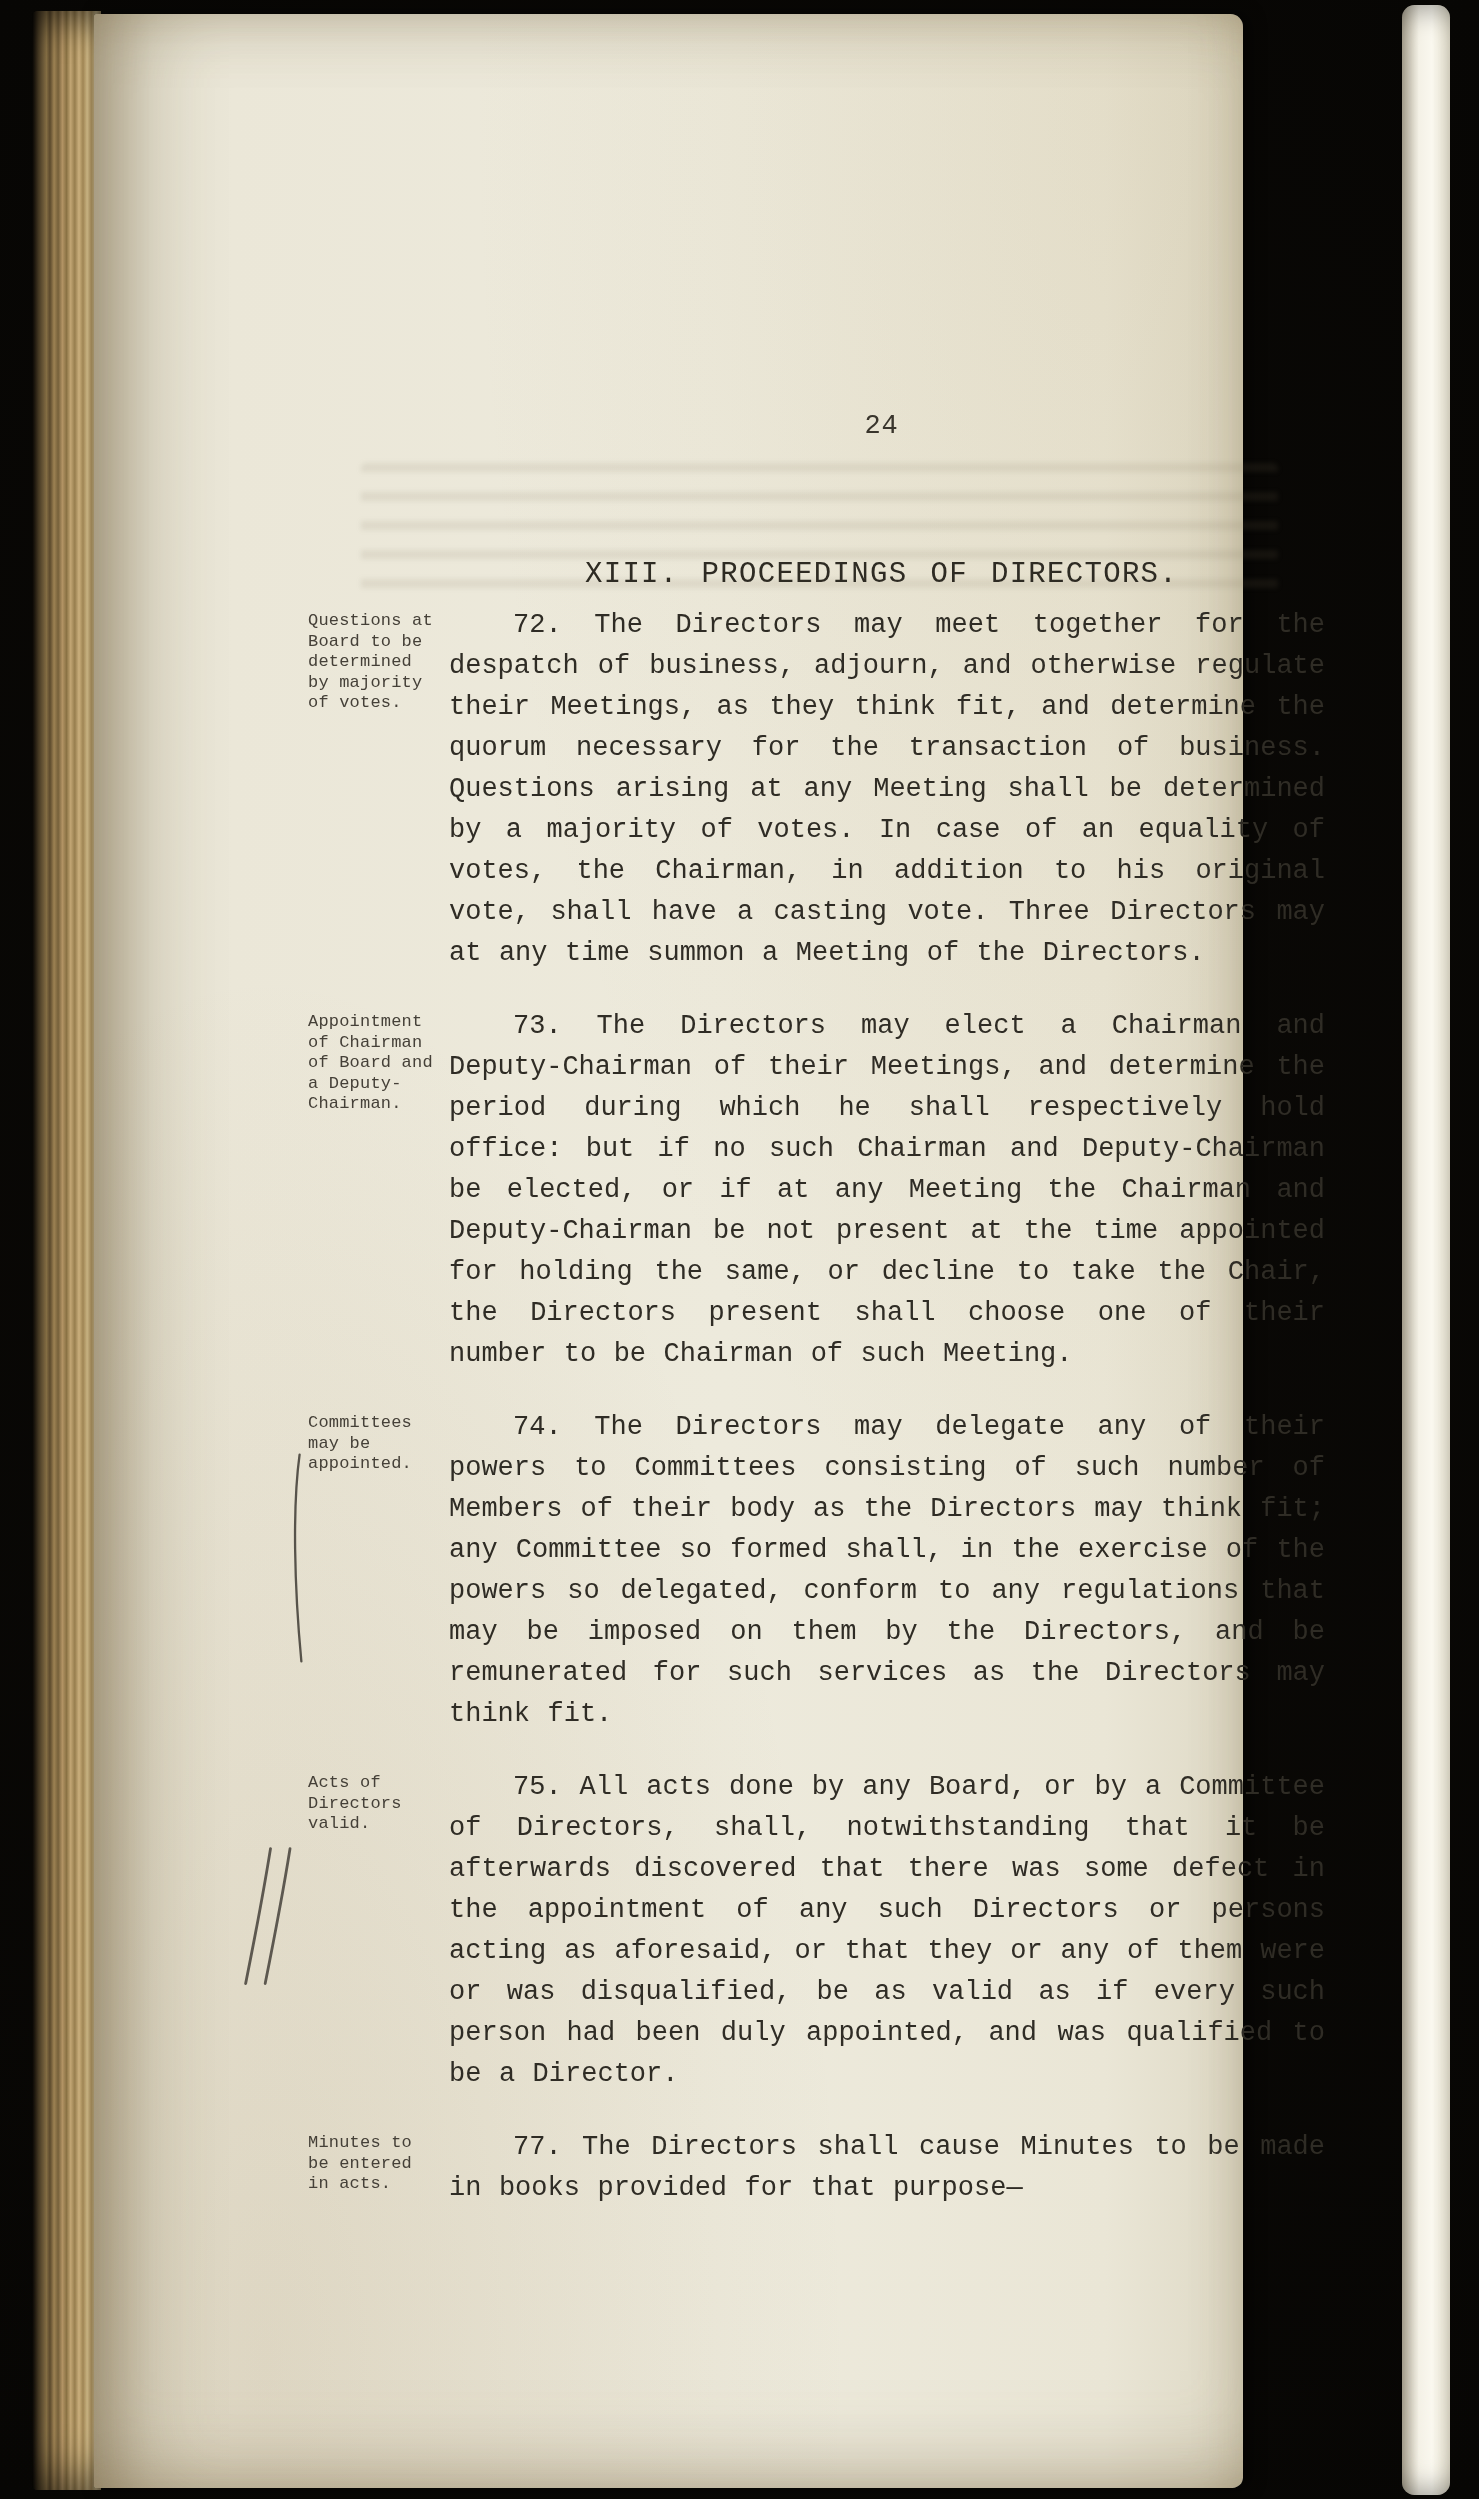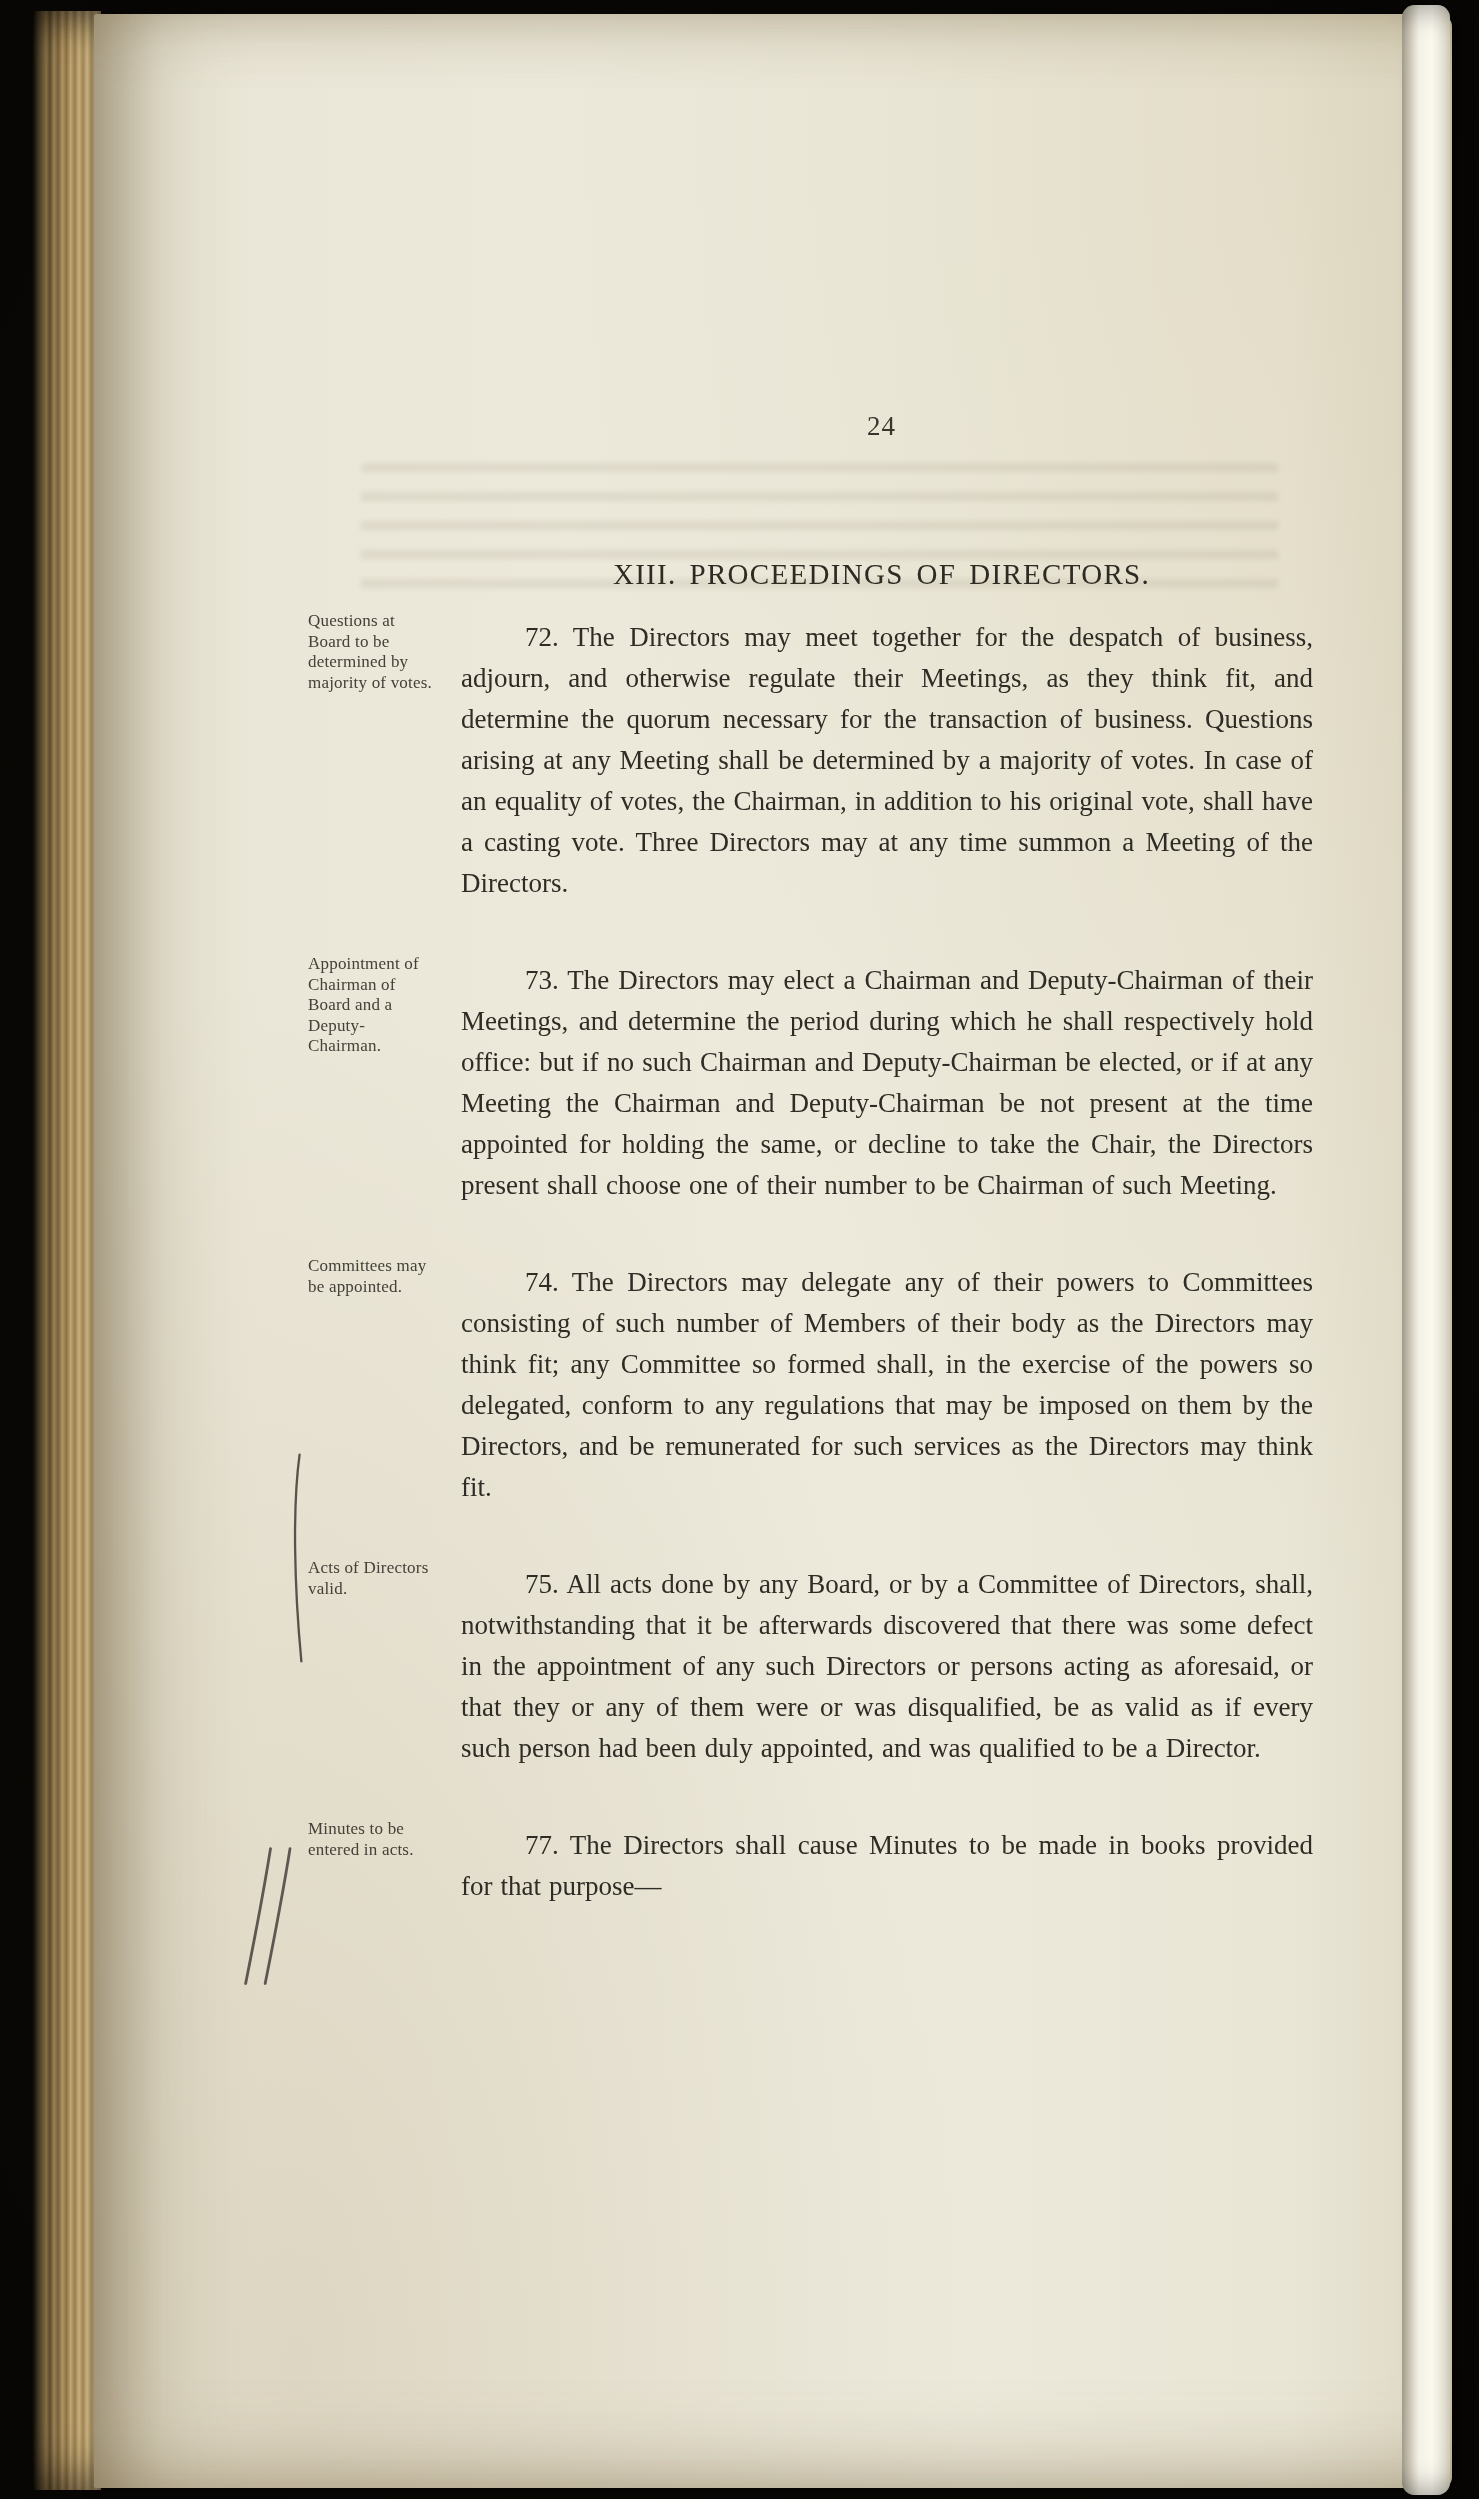--- a/index.html
+++ b/index.html
@@ -44,35 +44,36 @@
       #e2cf9f 93%,
       #c4ad7c 100%);
     box-shadow: inset 0 27px 36px -18px rgba(0,0,0,.6), inset 0 -36px 44px -22px rgba(0,0,0,.5);
   }
 
   
   .page {
     position: absolute;
     left: 94px;
     top: 14.2px;
-    width: 1358px;
+    width: 1149px;
     height: 2474px;
     background:
       radial-gradient(ellipse at 15% 95%, rgba(150,125,80,.16), transparent 42%),
       radial-gradient(ellipse at 90% 4%, rgba(185,165,115,.14), transparent 45%),
       linear-gradient(90deg, #d6d0bc 0%, #e5e1d0 5%, #ebe7d8 12%, #edeadc 55%, #eae6d6 88%, #e0dbc8 98%),
       #e9e5d6;
     border-radius: 3.6px 12.5px 10.7px 3.6px;
     box-shadow:
       inset 62px 0 98px -44px rgba(95,75,42,.50),
       inset -23px 0 53px -27px rgba(120,100,60,.28),
       inset 0 -53px 89px -44px rgba(120,100,60,.35),
       inset 0 40px 71px -40px rgba(120,100,60,.28),
       5.3px 0 16px rgba(0,0,0,.55);
     color: #2f2c25;
+    font-family: Liberation Mono, monospace;
   }
 
   
   .next-page {
     position: absolute;
     left: 1402px;
     top: 5.3px;
     width: 48px;
     height: 2490px;
     border-radius: 12.5px;
@@ -133,21 +134,21 @@
   .margin-note {
     width: 126px;
     padding-top: 6.2px;
     font-size: 17px;
     line-height: 20.5px;
     color: #454038;
     letter-spacing: 0.2px;
   }
 
   .clause-text {
-    margin: 12px;
+    margin: 0;
     font-size: 27px;
     line-height: 41px;
     text-align: justify;
     text-indent: 64px;
     word-spacing: 1.3px;
     color: #2f2c25;
   }
 
   
   .ink-mark {

